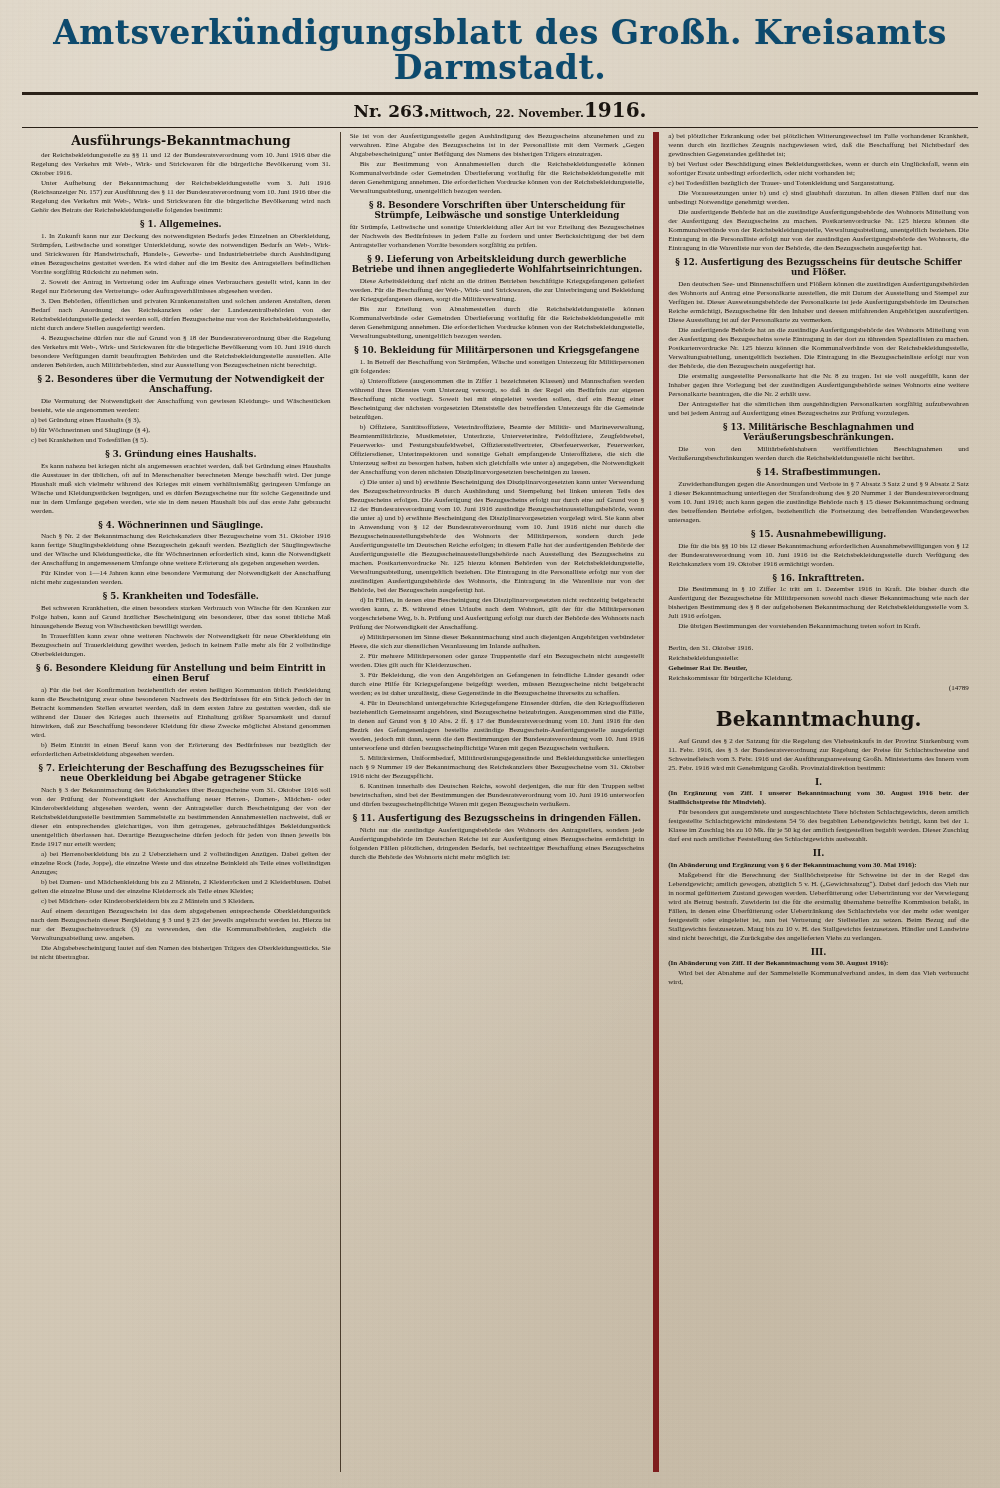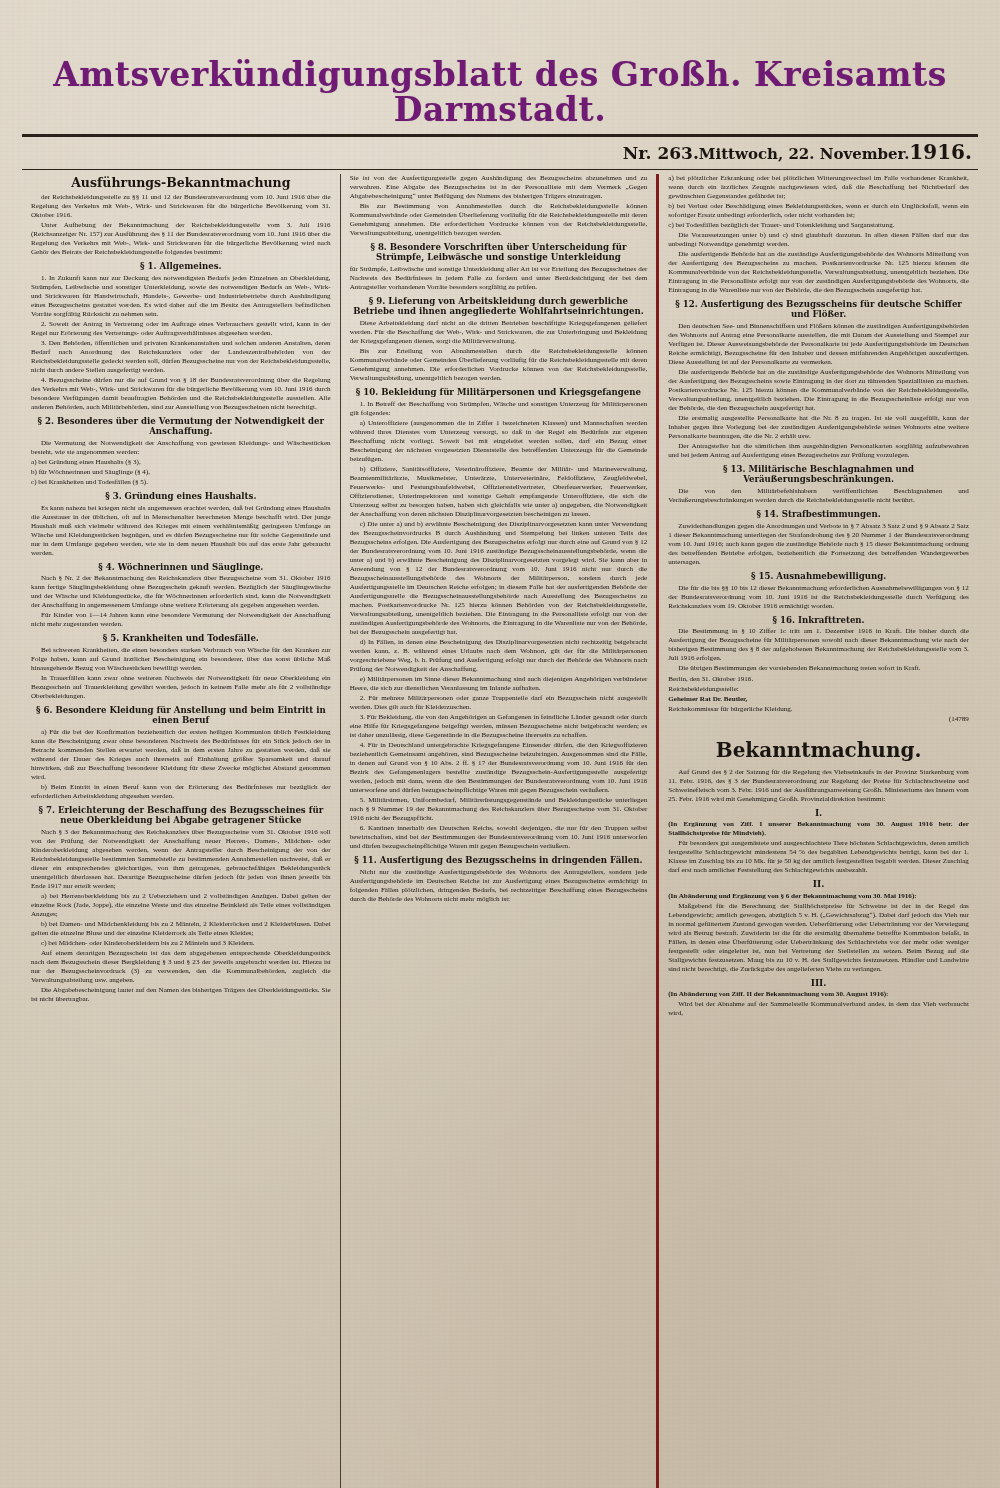--- a/index.html
+++ b/index.html
@@ -41,64 +41,63 @@
   }
 
   
   .masthead {
     text-align: center;
     font-family: "DejaVu Serif", serif;
     font-weight: 700;
     font-size: 33px;
     letter-spacing: .5px;
     line-height: 1.05;
-    color: #701a75;
+    color: #0c4a6e;
     padding: 2px 0 4px 0;
     text-shadow: 0 0 1px rgba(0,0,0,.25);
-    margin-top: 42px;
   }
   .rule-thick {
     border-top: 3px solid #2a2118;
     margin: 3px 0 0 0;
   }
   .rule-thin {
     border-top: 1px solid #2a2118;
     margin: 2px 0 0 0;
   }
   .issueline {
     display: flex;
     align-items: baseline;
-    justify-content: flex-end;
+    justify-content: center;
     font-family: "DejaVu Serif", serif;
     font-weight: 700;
     padding: 3px 6px 3px 6px;
     font-size: 15px;
   }
   .issueline .no { font-size: 17px; }
-  .issueline .date { font-size: 15px; }
+  .issueline .date { font-size: 11px; }
   .issueline .year { font-size: 20px; }
 
   
   .columns {
     display: flex;
     margin-top: 4px;
     height: 1340px;
   }
   .col {
     width: 33.33%;
     box-sizing: border-box;
     padding: 0 9px;
     font-size: 7.1px;
     line-height: 1.27;
     text-align: justify;
     hyphens: auto;
     overflow: hidden;
   }
   .col.c1 { border-right: 1px solid #4a3c2c; }
-  .col.c2 { border-right: 3px solid #7f1d1d; }
+  .col.c2 { border-right: 6px solid #7f1d1d; }
 
   h2.secthead {
     font-family: "DejaVu Serif", serif;
     font-weight: 700;
     font-size: 12.5px;
     text-align: center;
     margin: 2px 0 3px 0;
     line-height: 1.1;
   }
   h3.subhead {
@@ -237,21 +236,21 @@
       <h3 class="subhead">§ 14. Strafbestimmungen.</h3>
       <p>Zuwiderhandlungen gegen die Anordnungen und Verbote in § 7 Absatz 3 Satz 2 und § 9 Absatz 2 Satz 1 dieser Bekanntmachung unterliegen der Strafandrohung des § 20 Nummer 1 der Bundesratsverordnung vom 10. Juni 1916; auch kann gegen die zuständige Behörde nach § 15 dieser Bekanntmachung ordnung des betreffenden Betriebe erfolgen, beziehentlich die Fortsetzung des betreffenden Wandergewerbes untersagen.</p>
 
       <h3 class="subhead">§ 15. Ausnahmebewilligung.</h3>
       <p>Die für die bis §§ 10 bis 12 dieser Bekanntmachung erforderlichen Ausnahmebewilligungen von § 12 der Bundesratsverordnung vom 10. Juni 1916 ist die Reichsbekleidungsstelle durch Verfügung des Reichskanzlers vom 19. Oktober 1916 ermächtigt worden.</p>
 
       <h3 class="subhead">§ 16. Inkrafttreten.</h3>
       <p>Die Bestimmung in § 10 Ziffer 1c tritt am 1. Dezember 1916 in Kraft. Die bisher durch die Ausfertigung der Bezugsscheine für Militärpersonen sowohl nach dieser Bekanntmachung wie nach der bisherigen Bestimmung des § 8 der aufgehobenen Bekanntmachung der Reichsbekleidungsstelle vom 3. Juli 1916 erfolgen.</p>
       <p>Die übrigen Bestimmungen der vorstehenden Bekanntmachung treten sofort in Kraft.</p>
 
-      <p class="noind" style="margin-top:2px">Berlin, den 31. Oktober 1916.</p>
+      <p class="noind" style="margin-top:13px">Berlin, den 31. Oktober 1916.</p>
       <p class="center">Reichsbekleidungsstelle:</p>
       <p class="center" style="font-weight:700">Geheimer Rat Dr. Beutler,</p>
       <p class="center">Reichskommissar für bürgerliche Kleidung.</p>
       <p class="right">(14789</p>
 
       <div class="bigname">Bekanntmachung.</div>
       <p>Auf Grund des § 2 der Satzung für die Regelung des Viehseinkaufs in der Provinz Starkenburg vom 11. Febr. 1916, des § 3 der Bundesratsverordnung zur Regelung der Preise für Schlachtschweine und Schweinefleisch vom 3. Febr. 1916 und der Ausführungsanweisung Großh. Ministeriums des Innern vom 25. Febr. 1916 wird mit Genehmigung Großh. Provinzialdirektion bestimmt:</p>
 
       <div class="roman">I.</div>
       <p class="center" style="font-weight:700">(In Ergänzung von Ziff. I unserer Bekanntmachung vom 30. August 1916 betr. der Stallhöchstpreise für Mindvieh).</p>

